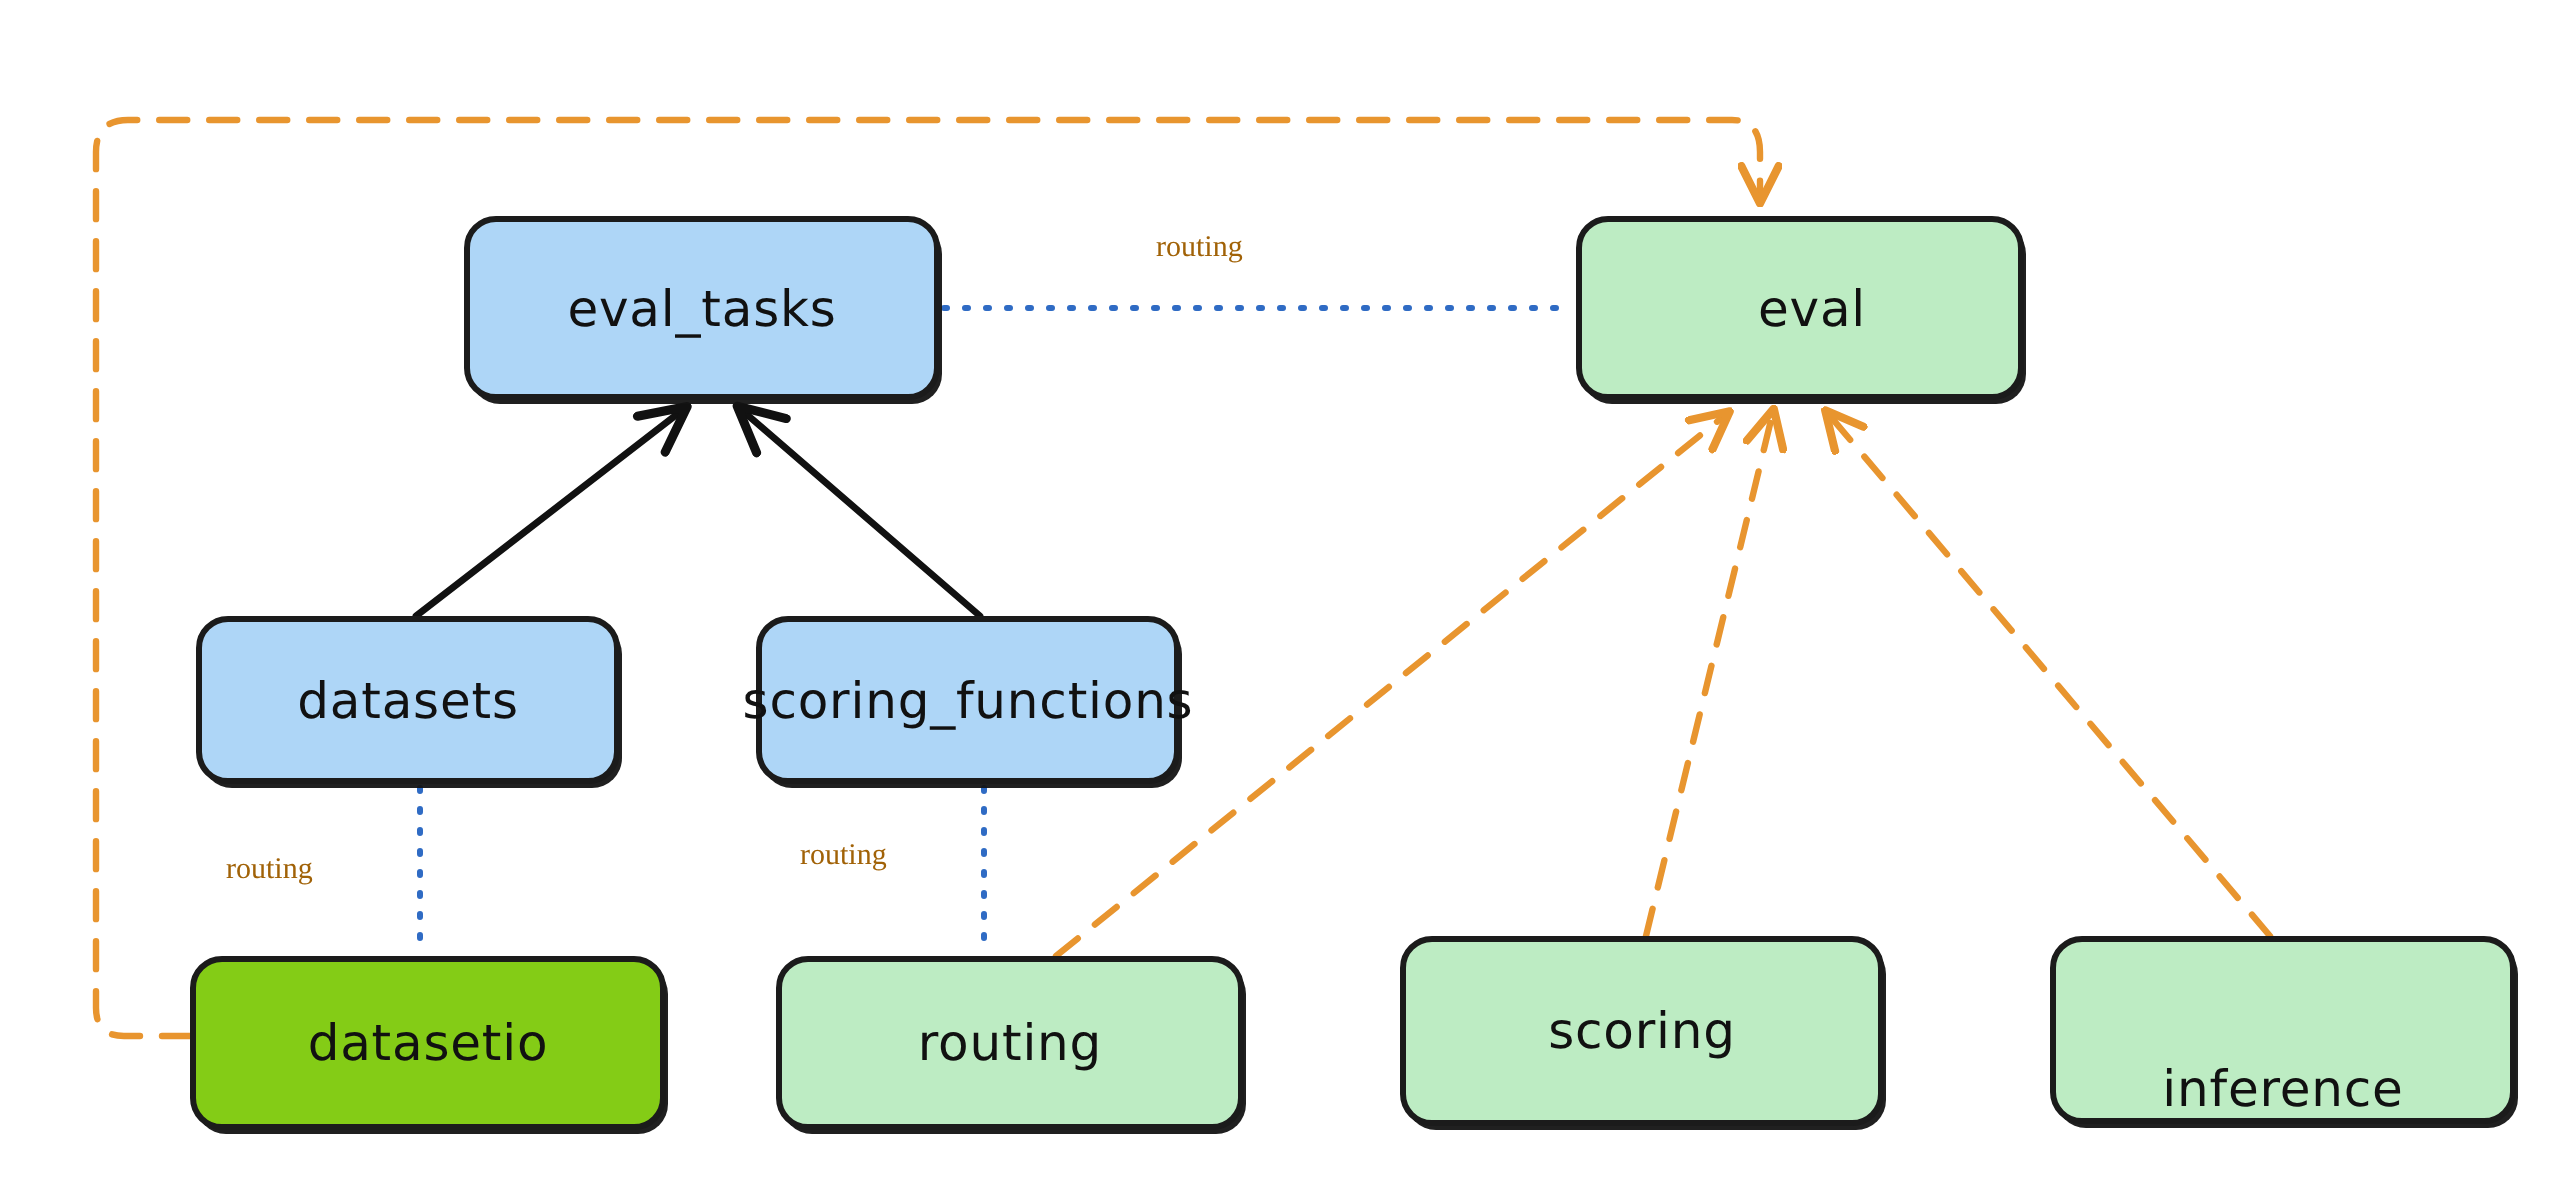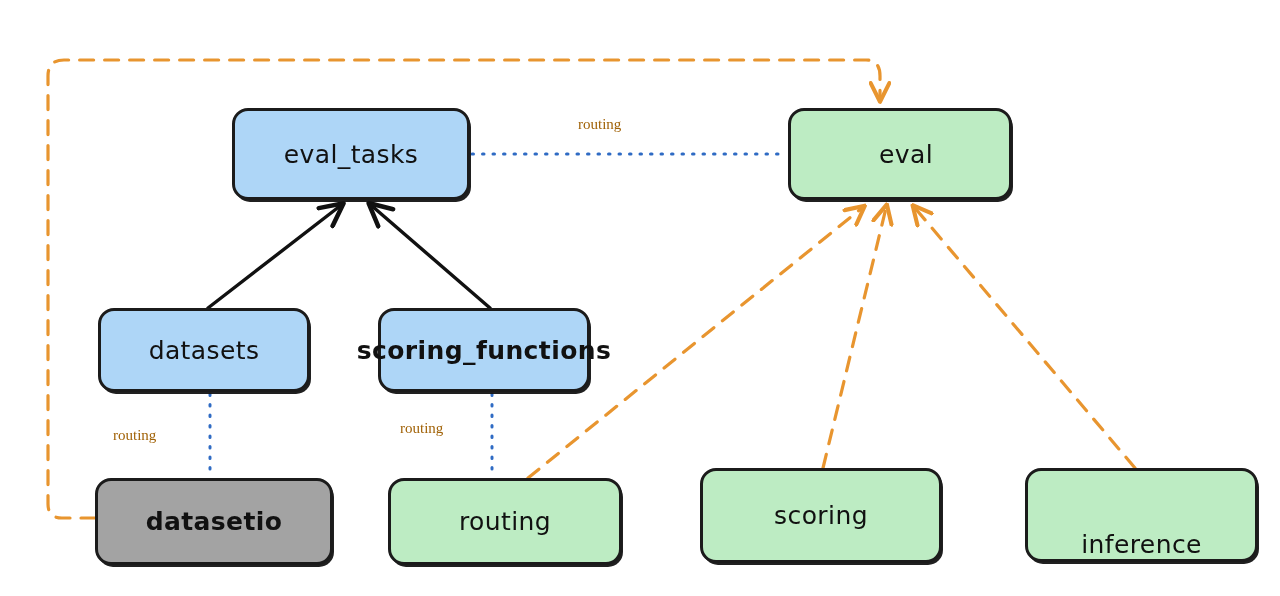--- a/index.html
+++ b/index.html
@@ -57,25 +57,25 @@
   </div>
 
   <div class="node green" style="left: 788px; top: 108px; width: 224px; height: 92px; background: rgb(189, 236, 195); padding-left: 12px;">
     <span>eval</span>
   </div>
 
   <div class="node blue" style="left: 98px; top: 308px; width: 212px; height: 84px; background: rgb(174, 214, 247);">
     <span>datasets</span>
   </div>
 
-  <div class="node blue" style="left: 378px; top: 308px; width: 212px; height: 84px; background: rgb(174, 214, 247); font-weight: bold;">
+  <div class="node blue" style="left: 378px; top: 308px; width: 212px; height: 84px; background: rgb(174, 214, 247);">
     <span>scoring_functions</span>
   </div>
 
-  <div class="node green" style="left: 95px; top: 478px; width: 238px; height: 87px; background: #a3a3a3; font-weight: bold;">
+  <div class="node green" style="left: 95px; top: 478px; width: 238px; height: 87px; background: #84cc16;">
     <span>datasetio</span>
   </div>
 
   <div class="node green" style="left: 388px; top: 478px; width: 234px; height: 87px; background: rgb(189, 236, 195);">
     <span>routing</span>
   </div>
 
   <div class="node green" style="left: 700px; top: 468px; width: 242px; height: 95px; background: rgb(189, 236, 195);">
     <span>scoring</span>
   </div>

